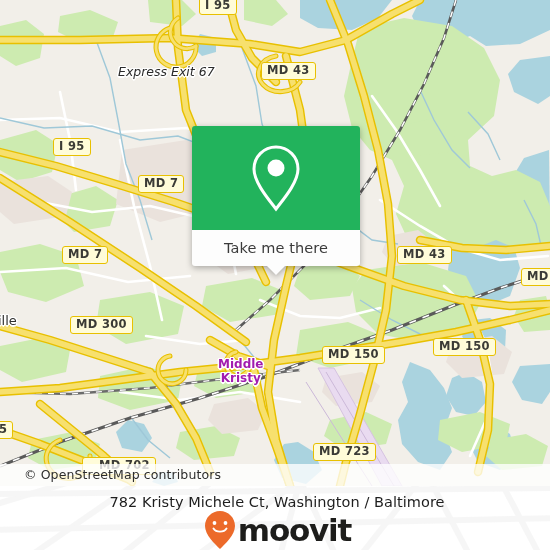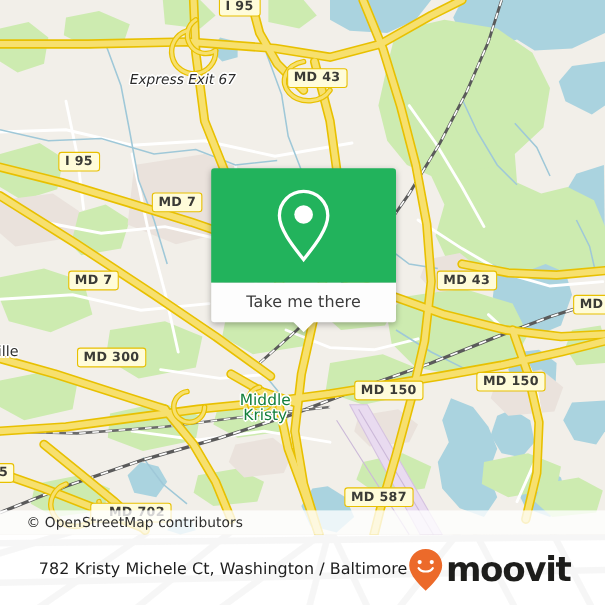--- a/index.html
+++ b/index.html
@@ -18,21 +18,21 @@
   #map svg{position:absolute;left:0;top:0;}
 
   .maplabel{
     position:absolute;
     font-family:"DejaVu Sans", sans-serif;
     color:#46423c;
     white-space:nowrap;
     pointer-events:none;
   }
   .maplabel.place{
-    font-size:14px;font-weight:400;color:#15803d;
+    font-size:12px;font-weight:700;color:#a21caf;
     text-align:center;line-height:14px;
     text-shadow:
       1.5px 0 #fff,-1.5px 0 #fff,0 1.5px #fff,0 -1.5px #fff,
       1px 1px #fff,-1px 1px #fff,1px -1px #fff,-1px -1px #fff;
   }
   .maplabel.exit{
     font-size:12.5px;font-style:italic;color:#2b2b2b;
     text-shadow:
       1.5px 0 #fff,-1.5px 0 #fff,0 1.5px #fff,0 -1.5px #fff,
       1px 1px #fff,-1px 1px #fff,1px -1px #fff,-1px -1px #fff;
@@ -70,21 +70,20 @@
     color:#2d2d2d;
     padding:3px 0 4px 24px;
     box-sizing:border-box;
     letter-spacing:.1px;
   }
 
   
   #card{
     position:absolute;left:192px;top:126px;width:168px;
     filter:drop-shadow(0 2px 3px rgba(0,0,0,.30));
-    margin-top:27px;
   }
   #card-green{
     height:104px;
     background:#22b35c;
     border-radius:3px 3px 0 0;
     display:flex;align-items:center;justify-content:center;
   }
   #card-white{
     height:36px;
     background:#fdfdfd;
@@ -112,23 +111,24 @@
     position:absolute;left:0;top:486px;width:550px;height:64px;
     background:#ffffff;
     overflow:hidden;
   }
   #footer-watermark{
     position:absolute;left:0;top:0;width:550px;height:64px;opacity:.5;
   }
   #footer-inner{
     position:relative;
     height:64px;
-    display:flex;align-items:center;justify-content:center;
+    display:flex;align-items:center;justify-content:flex-end;
     padding:0 18px 0 22px;
     box-sizing:border-box;
+    flex-direction:column;
   }
   #footer-address{
     font-family:"DejaVu Sans", sans-serif;
     font-size:14.5px;
     color:#1e1e1e;
     letter-spacing:.05px;
     white-space:nowrap;
   }
   #logo{display:flex;align-items:center;gap:1px;}
   #logo-word{
@@ -339,21 +339,21 @@
     <div class="shield" style="left:199px;top:-3px;">I 95</div>
     <div class="shield" style="left:261px;top:62px;">MD 43</div>
     <div class="shield" style="left:53px;top:138px;">I 95</div>
     <div class="shield" style="left:138px;top:175px;">MD 7</div>
     <div class="shield" style="left:62px;top:246px;">MD 7</div>
     <div class="shield" style="left:397px;top:246px;">MD 43</div>
     <div class="shield" style="left:521px;top:268px;">MD 1</div>
     <div class="shield" style="left:70px;top:316px;">MD 300</div>
     <div class="shield" style="left:322px;top:346px;">MD 150</div>
     <div class="shield" style="left:433px;top:338px;">MD 150</div>
-    <div class="shield" style="left:313px;top:443px;">MD 587</div>
+    <div class="shield" style="left:313px;top:443px;">MD 723</div>
     <div class="shield" style="left:82px;top:457px;padding-left:16px;">MD 702</div>
     <div class="shield" style="left:-7px;top:421px;">5</div>
 
     <div id="attrib">© OpenStreetMap contributors</div>
   </div>
 
   <div id="card">
     <div id="card-green">
       <svg width="56" height="70" viewBox="0 0 56 70">
         <path d="M28 4 C15.8 4 6 13.8 6 26 C6 40 22 58 28 66 C34 58 50 40 50 26 C50 13.8 40.2 4 28 4 Z" fill="none" stroke="#ffffff" stroke-width="3"></path>

